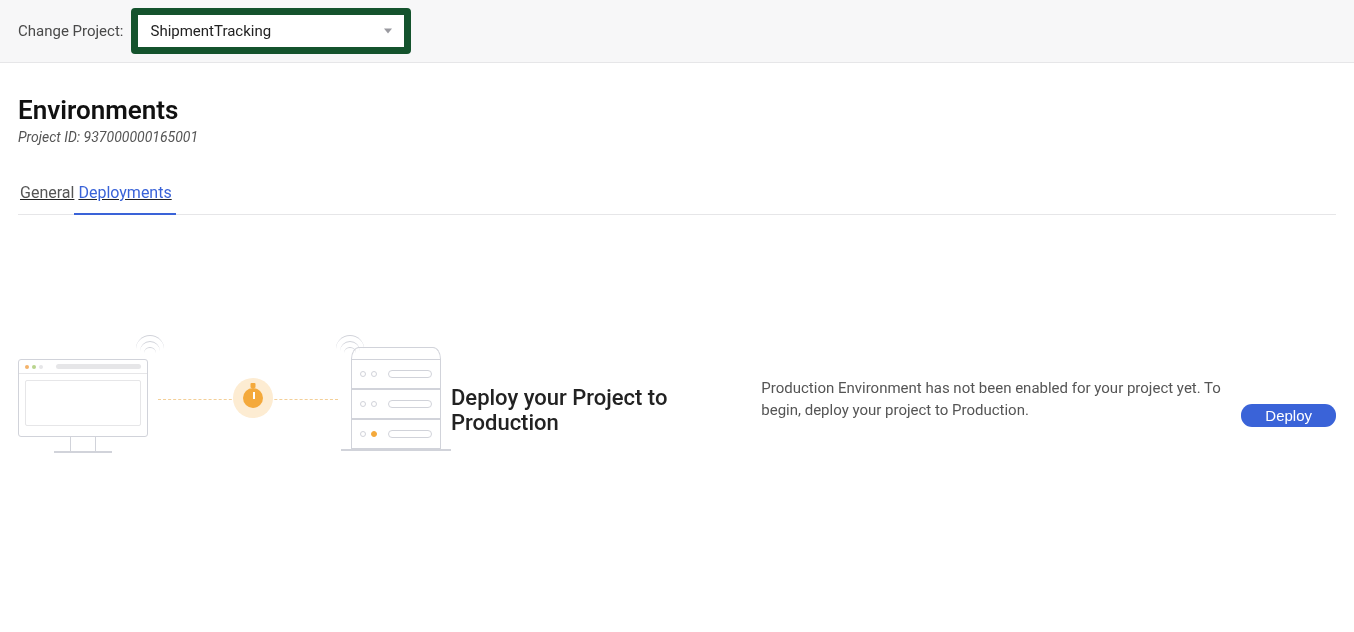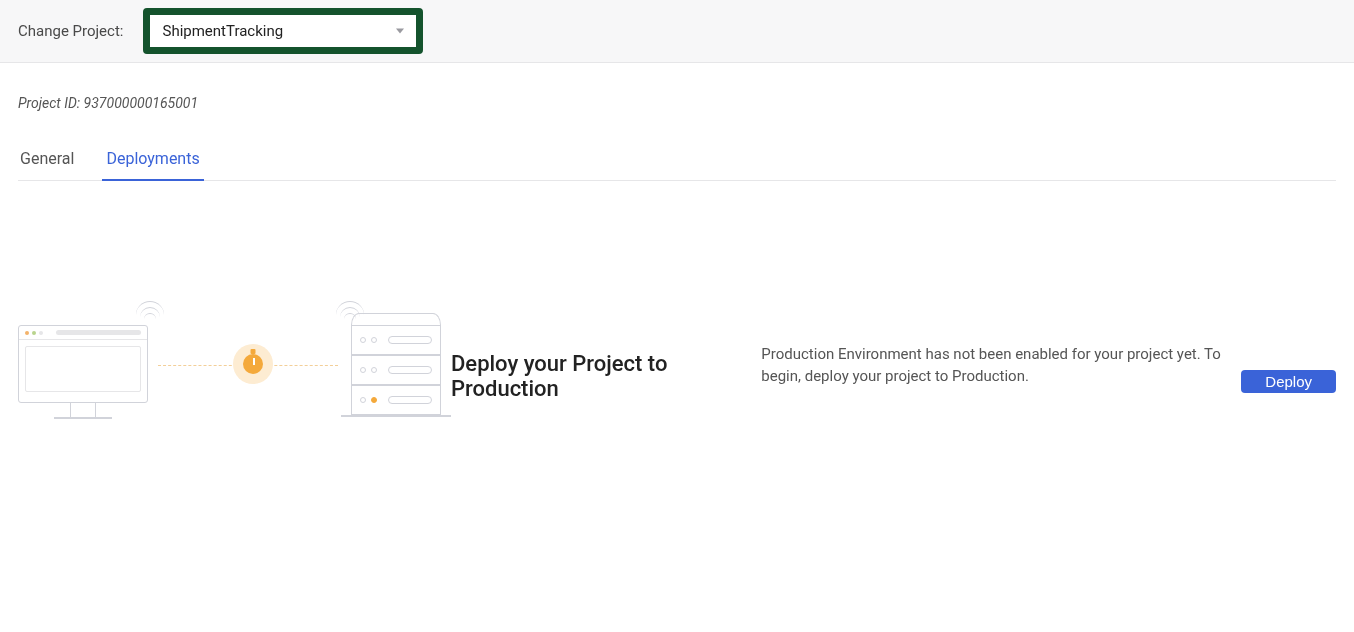--- a/index.html
+++ b/index.html
@@ -7,21 +7,21 @@
     font-family: -apple-system, BlinkMacSystemFont, "Segoe UI", Roboto, Helvetica, Arial, sans-serif;
     color: #222;
     background: #fff;
   }
   .topbar {
     display: flex;
     align-items: center;
     padding: 8px 18px;
     background: #f7f7f8;
     border-bottom: 1px solid #e6e6e8;
-    gap: 20px;
+    gap: 8px;
   }
   .topbar-label {
     color: #4a4a4a;
     font-size: 15px;
   }
   .project-select {
     position: relative;
     min-width: 280px;
     background: #fff;
     border: 7px solid #14532d;
@@ -51,22 +51,22 @@
     margin-bottom: 4px;
   }
   .project-id {
     font-size: 14px;
     color: #555;
     margin-bottom: 28px;
     font-style: italic;
   }
   .tabs {
     display: flex;
-    gap: 28px;
     border-bottom: 1px solid #e6e6e8;
+    text-decoration: underline;
   }
   .tab {
     padding: 10px 2px 12px 2px;
     font-size: 16px;
     color: #555;
     cursor: pointer;
     position: relative;
   }
   .tab.active {
     color: #3a63d8;
@@ -183,38 +183,39 @@
     color: #555;
     text-align:left;
     max-width: 480px;
     line-height:1.5;
     margin-bottom: 32px;
   }
   .deploy-btn {
     background: #3a63d8;
     color: #fff;
     border: none;
-    border-radius: 4px;
+    border-radius: 11px;
     padding: 3px 24px;
     font-size: 15px;
     cursor: pointer;
   }
 </style>
 </head>
 <body>
 
 <div class="topbar">
   <span class="topbar-label">Change Project:</span>
   <div class="project-select">
     <span>ShipmentTracking</span>
     <span class="caret"></span>
   </div>
 </div>
 
 <div class="content">
+  <h1 class="page-title">Environments</h1>
   <div class="project-id">Project ID: 937000000165001</div>
 
   <div class="tabs">
     <div class="tab">General</div>
     <div class="tab active">Deployments</div>
   </div>
 
   <div class="empty-area">
     <div class="illustration">
       <div class="wifi-left">

